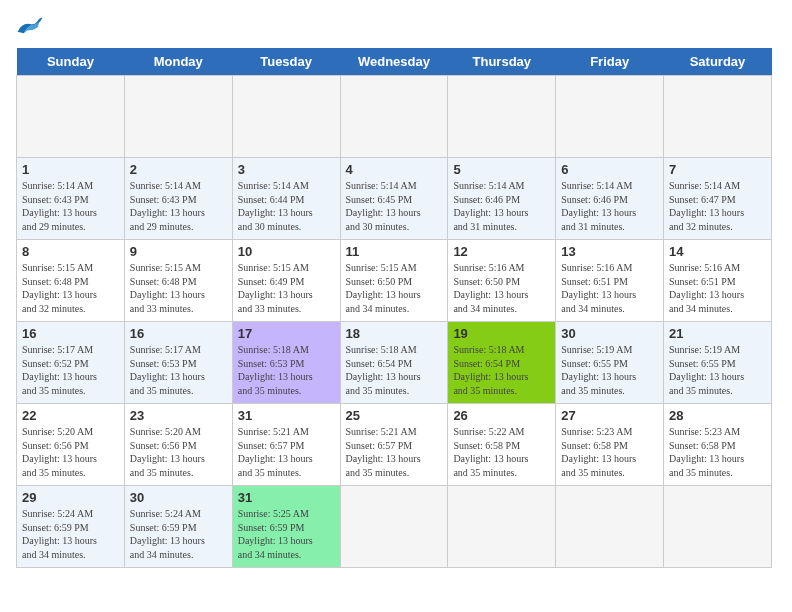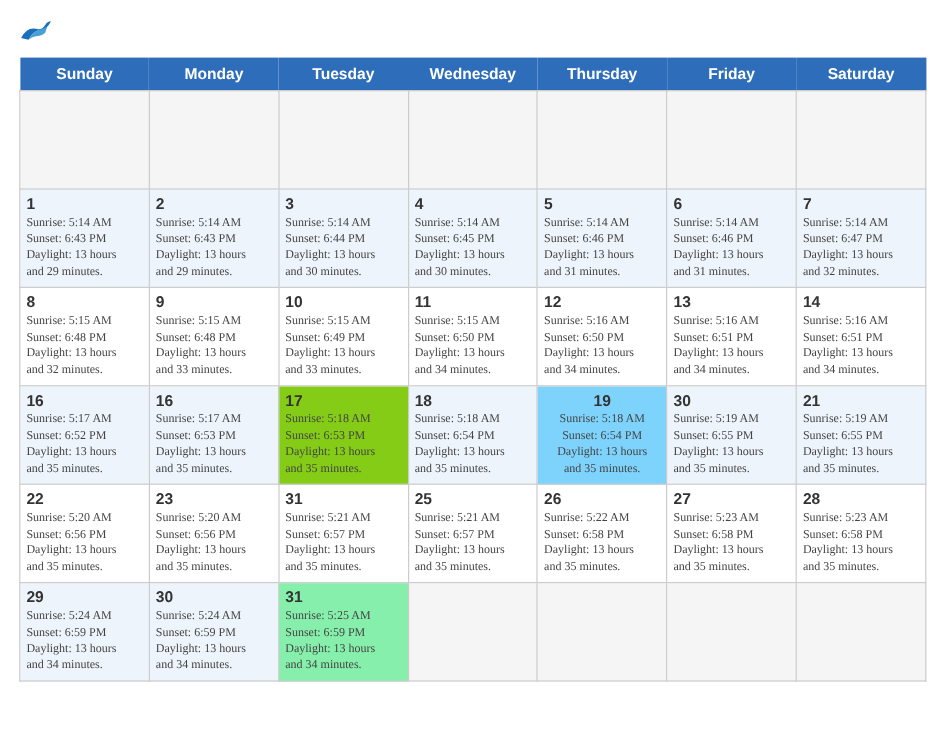--- a/index.html
+++ b/index.html
@@ -235,35 +235,35 @@
 Daylight: 13 hours
 and 35 minutes.</div>
           </td>
           <td style="background: rgb(238, 244, 251); margin-top: 32px;">
             <span class="day-num">16</span>
             <div class="day-info" style="white-space: pre-line;">Sunrise: 5:17 AM
 Sunset: 6:53 PM
 Daylight: 13 hours
 and 35 minutes.</div>
           </td>
-          <td style="background: #84cc16;">
+          <td style="background: #c4b5fd;">
             <span class="day-num">17</span>
             <div class="day-info" style="white-space: pre-line;">Sunrise: 5:18 AM
 Sunset: 6:53 PM
 Daylight: 13 hours
 and 35 minutes.</div>
           </td>
           <td style="background: rgb(238, 244, 251);">
             <span class="day-num">18</span>
             <div class="day-info" style="white-space: pre-line;">Sunrise: 5:18 AM
 Sunset: 6:54 PM
 Daylight: 13 hours
 and 35 minutes.</div>
           </td>
-          <td style="background: #7dd3fc; text-align: center;">
+          <td style="background: #84cc16;">
             <span class="day-num">19</span>
             <div class="day-info" style="white-space: pre-line;">Sunrise: 5:18 AM
 Sunset: 6:54 PM
 Daylight: 13 hours
 and 35 minutes.</div>
           </td>
           <td style="background: rgb(238, 244, 251);">
             <span class="day-num">30</span>
             <div class="day-info" style="white-space: pre-line;">Sunrise: 5:19 AM
 Sunset: 6:55 PM

